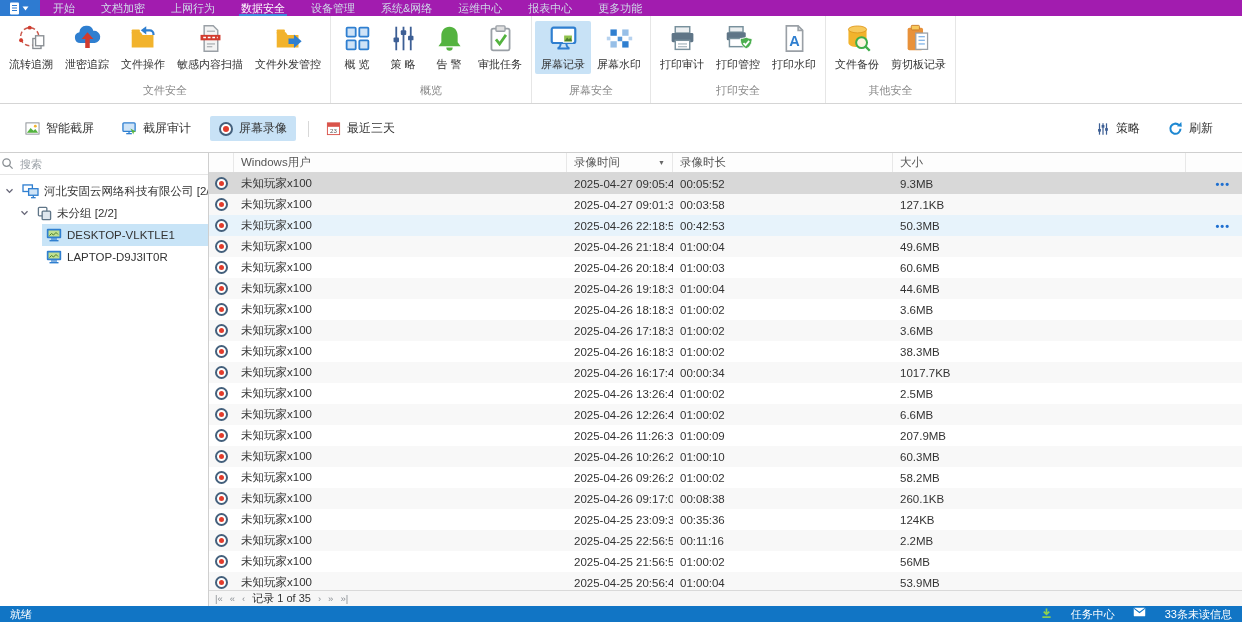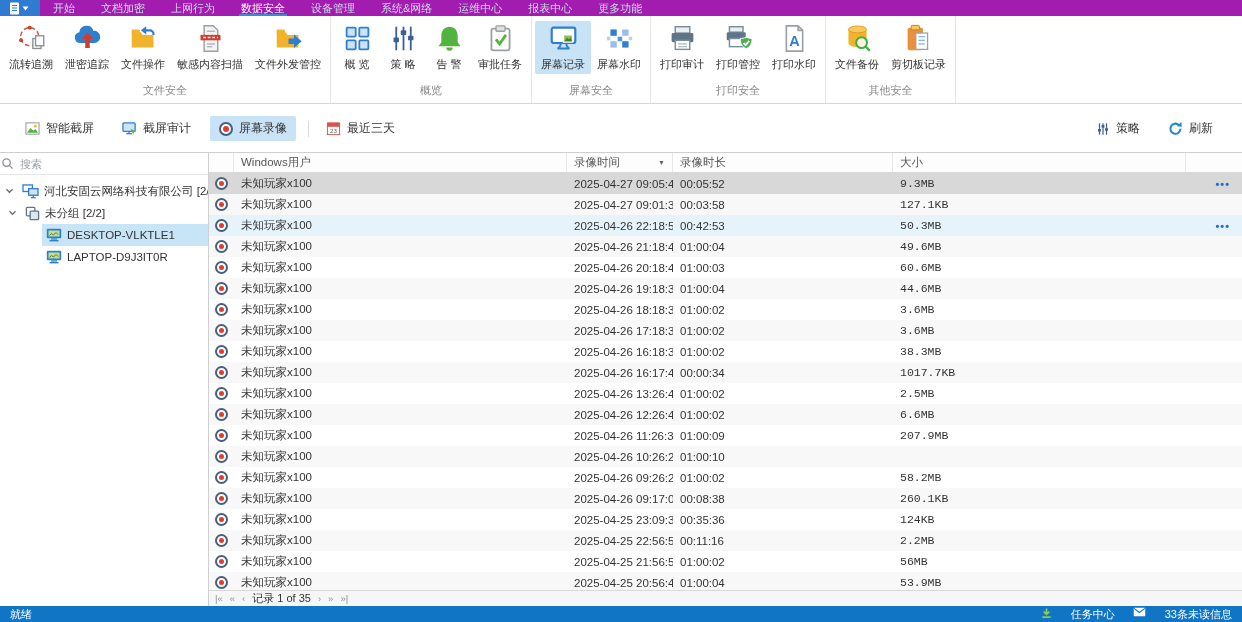--- a/index.html
+++ b/index.html
@@ -40,33 +40,33 @@
   .sidebar { width:209px; border-right:1px solid #cfcfcf; display:flex; flex-direction:column; }
   .searchbox { height:22px; border-bottom:1px solid #e6e6e6; display:flex; align-items:center; padding:0 1px; gap:6px; }
   .searchbox input { border:none; outline:none; flex:1; font-size:11px; color:#333; font-family:inherit; background:transparent; }
   .searchbox input::placeholder { color:#9aa0a6; }
   .tree { padding-top:5px; }
   .trow { height:22px; display:flex; align-items:center; font-size:11.5px; color:#333; white-space:nowrap; cursor:pointer; }
   .trow .caret { width:10px; margin-right:3px; flex:0 0 auto; }
   .trow .hl { flex:1; display:flex; align-items:center; gap:5px; height:100%; padding:0 4px; overflow:hidden; }
   .trow.selected .hl { background:#c8e4f7; }
   .lvl0 { padding-left:5px; }
-  .lvl1 { padding-left:8px; }
+  .lvl1 { padding-left:20px; }
   .lvl2 { padding-left:42px; }
 
   
   .main { flex:1; display:flex; flex-direction:column; min-width:0; }
   .thead { height:20px; flex:0 0 auto; display:flex; background:#fdfdfd; border-bottom:1px solid #d9d9d9; color:#555; font-size:11.5px; }
   .th { padding:0 7px; display:flex; align-items:center; border-right:1px solid #e8e8e8; cursor:pointer; }
   .th:last-child { border-right:none; }
   .c-icon { width:25px; flex:0 0 auto; }
   .c-user { width:333px; flex:0 0 auto; }
   .c-time { width:106px; flex:0 0 auto; }
   .c-dur  { width:220px; flex:0 0 auto; }
-  .c-size { width:293px; flex:0 0 auto;font-family:Liberation Mono, monospace; }
+  .c-size { width:293px; flex:0 0 auto; }
   .c-act  { flex:1; min-width:0; }
   .sortarrow { margin-left:auto; font-size:7px; color:#666; }
   .tbody { flex:1; overflow:hidden; }
   .row { height:21px; display:flex; align-items:center; font-size:11.5px; color:#333; cursor:pointer; background:#fff; }
   .row:nth-child(even) { background:#f8f8f8; }
   .row.selected { background:#d8d8d8; }
   .row.hover { background:#e7f3fb; }
   .cell { padding:0 7px; overflow:hidden; white-space:nowrap; }
   .cell.c-icon { display:flex; justify-content:center; padding:0 4px; }
   .cell.c-icon .rec { width:13px; height:13px; border-width:2.5px; }
@@ -637,20 +637,21 @@
           <div class="cell c-act actions"></div>
         </div>
 
         <div class="row">
           <div class="cell c-icon">
             <span class="rec"></span>
           </div>
           <div class="cell c-user">未知玩家x100</div>
           <div class="cell c-time">2025-04-26 10:26:24</div>
           <div class="cell c-dur">01:00:10</div>
+          <div class="cell c-size">60.3MB</div>
           <div class="cell c-act actions"></div>
         </div>
 
         <div class="row">
           <div class="cell c-icon">
             <span class="rec"></span>
           </div>
           <div class="cell c-user">未知玩家x100</div>
           <div class="cell c-time">2025-04-26 09:26:22</div>
           <div class="cell c-dur">01:00:02</div>

